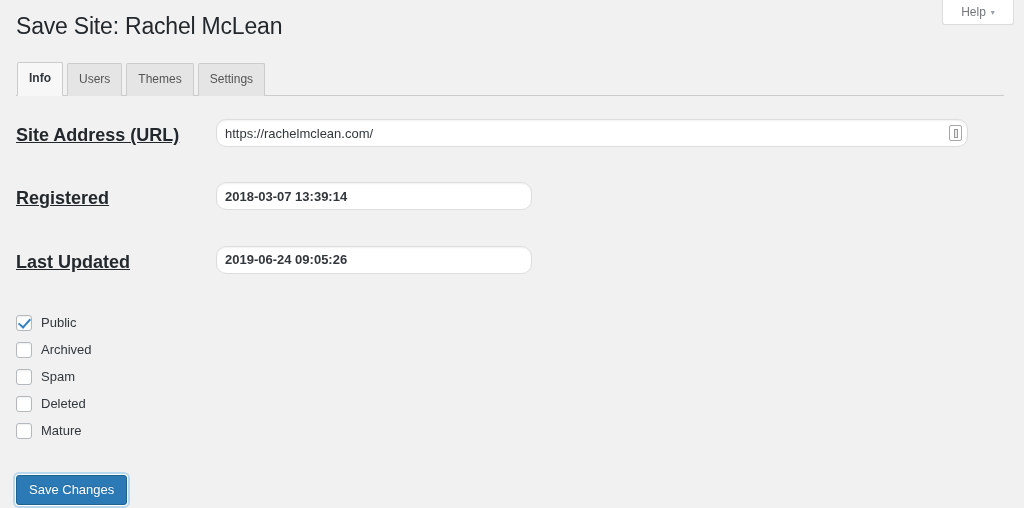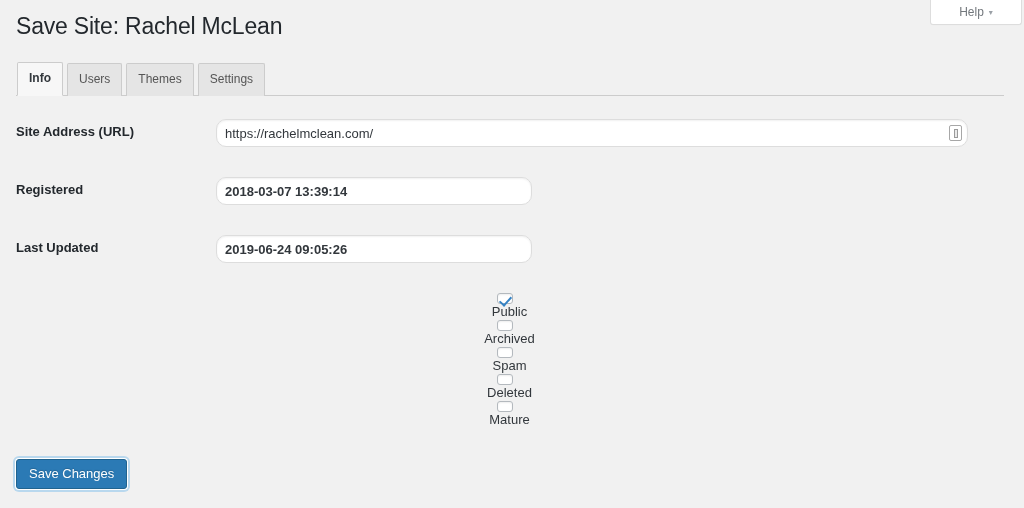--- a/index.html
+++ b/index.html
@@ -15,22 +15,22 @@
     font-size: 13px;
     color: #444;
     overflow: hidden;
     position: relative;
   }
 
   
   .help-wrap {
     position: absolute;
     top: 0;
-    right: 2px;
-    width: 92px;
+    right: 10px;
+    width: 72px;
     height: 25px;
   }
   .help-tab {
     width: 100%;
     height: 100%;
     background: #fff;
     border: 1px solid #dddddd;
     border-top: none;
     border-radius: 0 0 3px 3px;
     display: flex;
@@ -125,23 +125,24 @@
   }
   .form-row {
     display: flex;
     align-items: flex-start;
   }
   .form-row .label-cell {
     width: 200px;
     min-width: 200px;
     padding: 20px 10px 20px 0;
     font-weight: bold;
-    font-size: 13px;
+    font-size: 18px;
     line-height: 1.3;
     color: #23282d;
+    text-decoration: underline;
   }
   .form-row .field-cell {
     flex: 1;
     padding: 15px 10px 15px 0;
   }
 
   .text-input {
     display: block;
     height: 28px;
     padding: 3px 8px;
@@ -192,21 +193,20 @@
 
   
   .attributes-cell {
     padding-top: 13px;
   }
   .cb-row {
     display: flex;
     align-items: center;
     height: 27px;
     margin-bottom: 0;
-    flex-direction: column;
   }
   .cb-box {
     position: relative;
     width: 16px;
     height: 16px;
     min-width: 16px;
     background: #fff;
     border: 1px solid #b4b9be;
     border-radius: 3px;
     box-shadow: inset 0 1px 2px rgba(0,0,0,.07);

